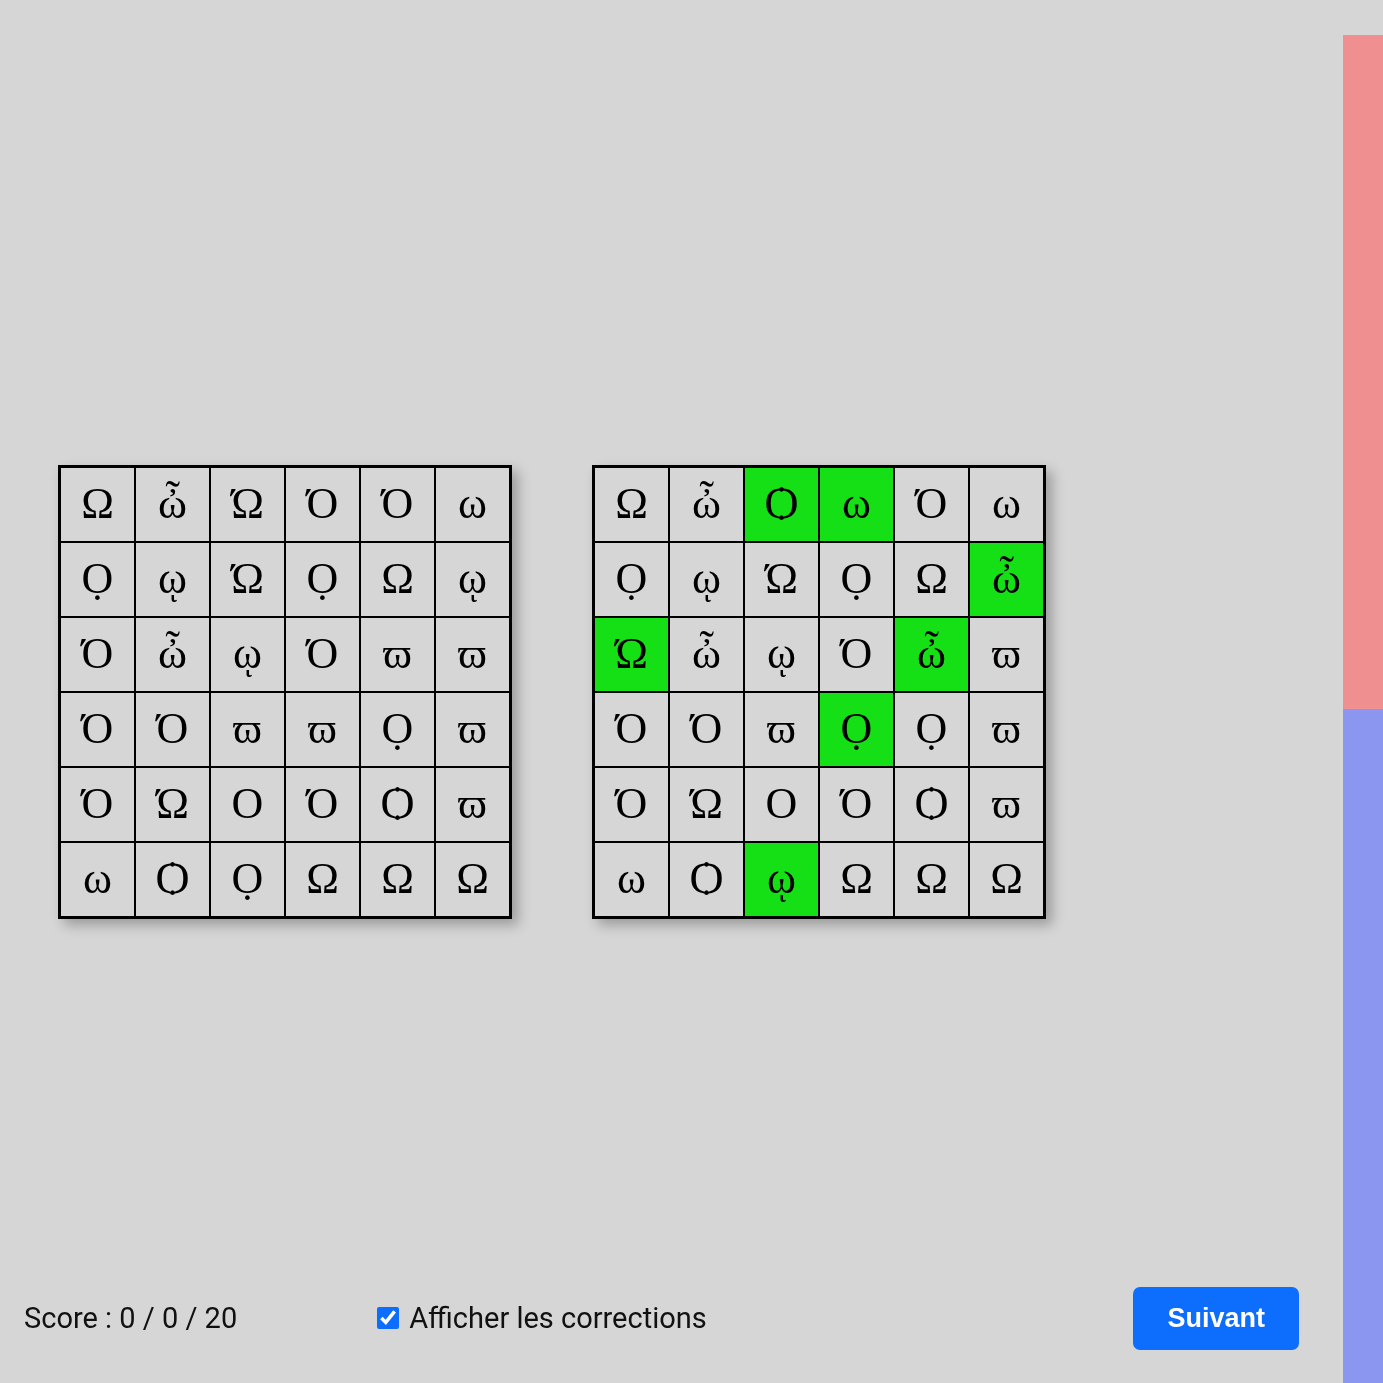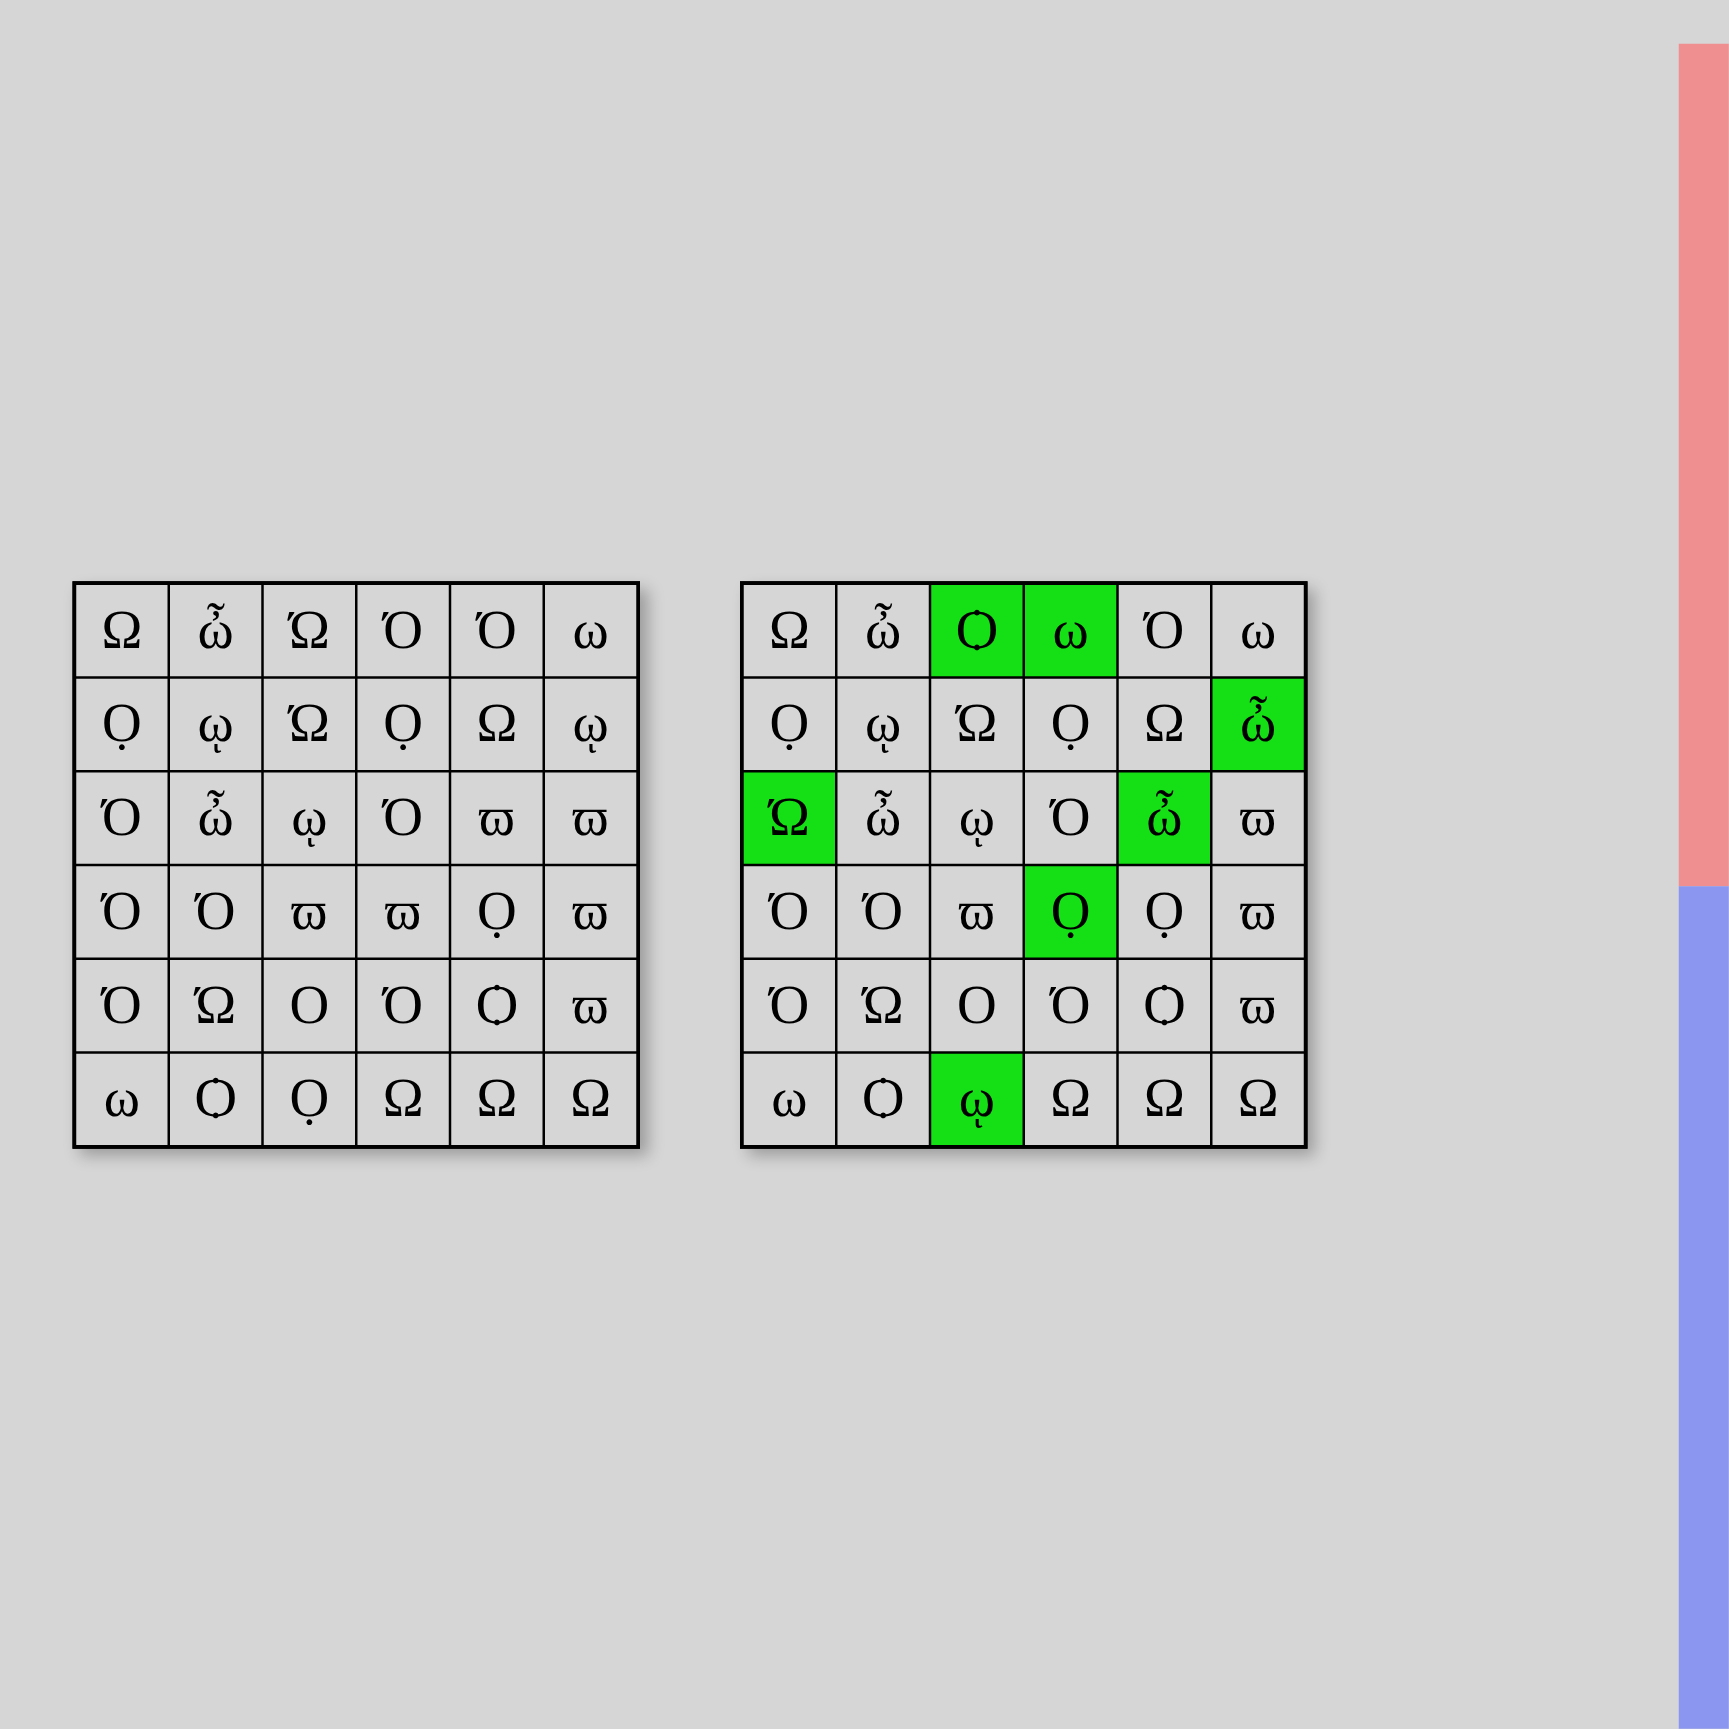--- a/index.html
+++ b/index.html
@@ -168,14 +168,22 @@
         <div class="cell">Ω</div>
         <div class="cell">Ω</div>
       </div>
   </div>
 
   <div class="right-bars">
     <div class="bar-top"></div>
     <div class="bar-bottom"></div>
   </div>
 
+  <div class="footer">
+    <div class="score">Score : 0 / 0 / 20</div>
+    <label class="corrections">
+      <input type="checkbox" id="corr-cb" checked="" style="">
+      <span>Afficher les corrections</span>
+    </label>
+    <button class="next-btn">Suivant</button>
+  </div>
 
 </div>
 
 </body></html>

